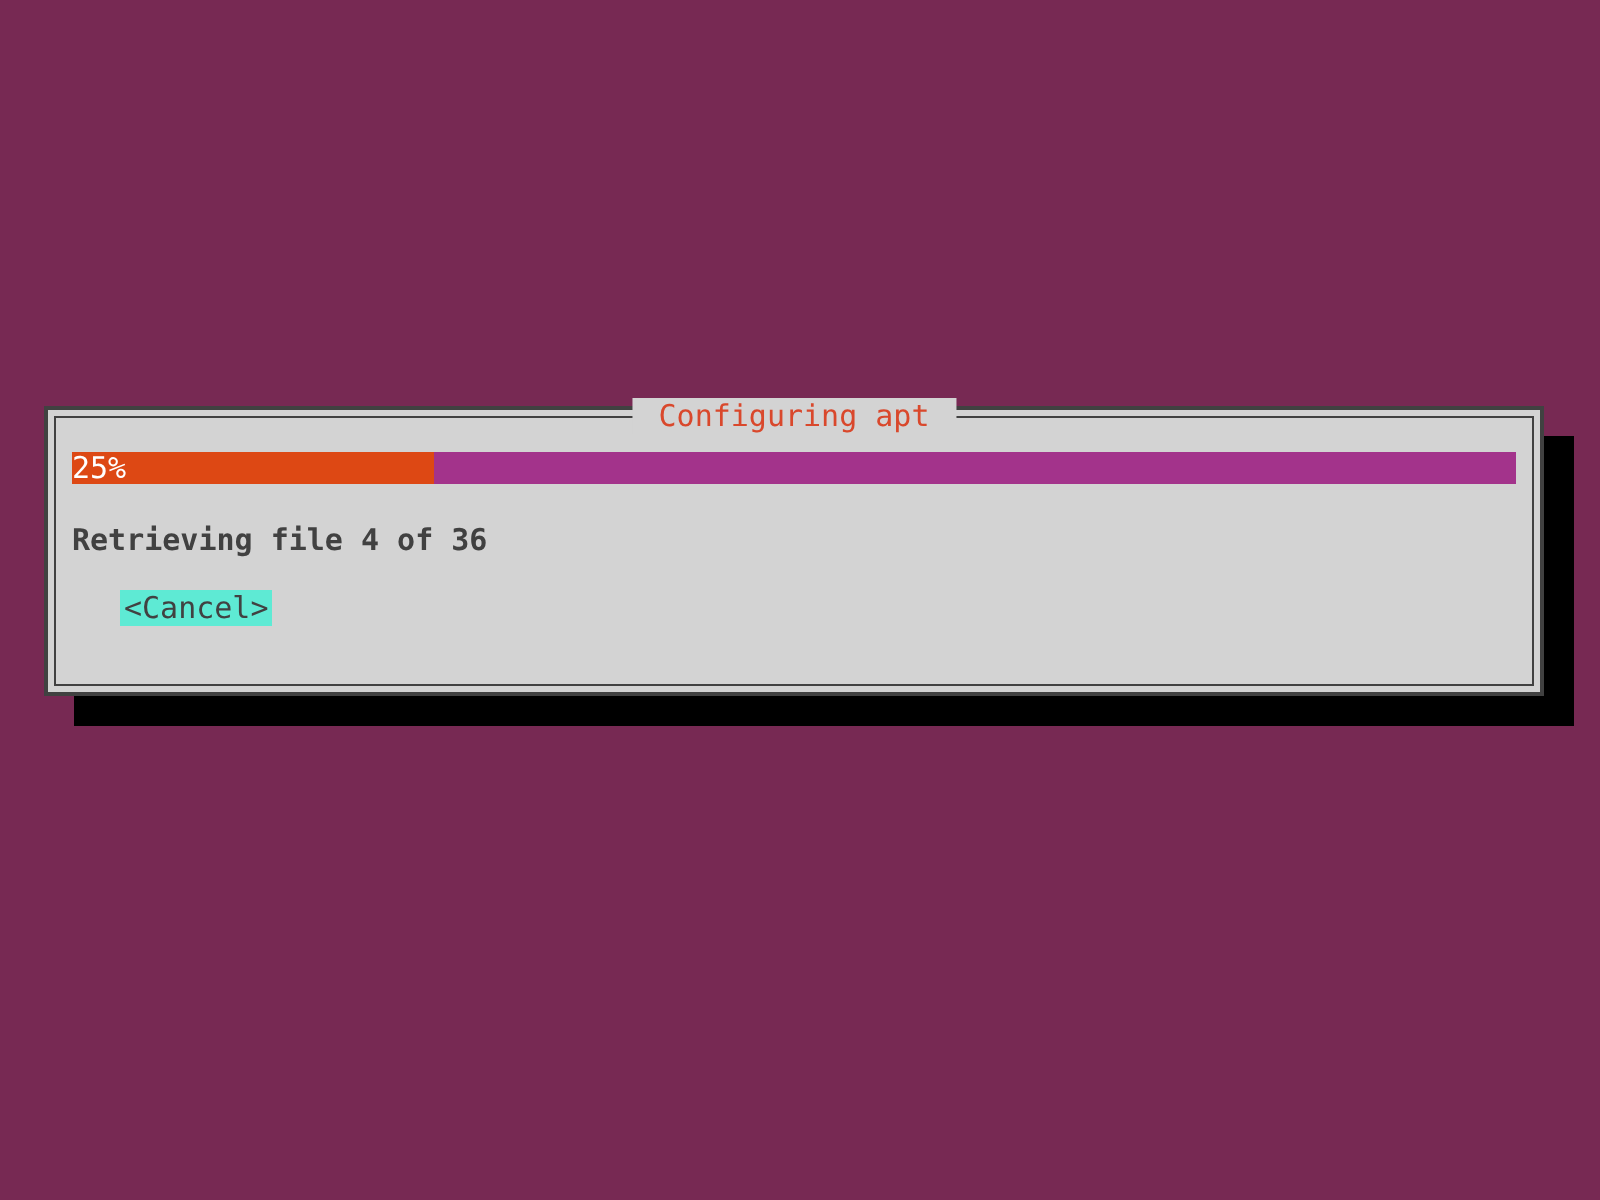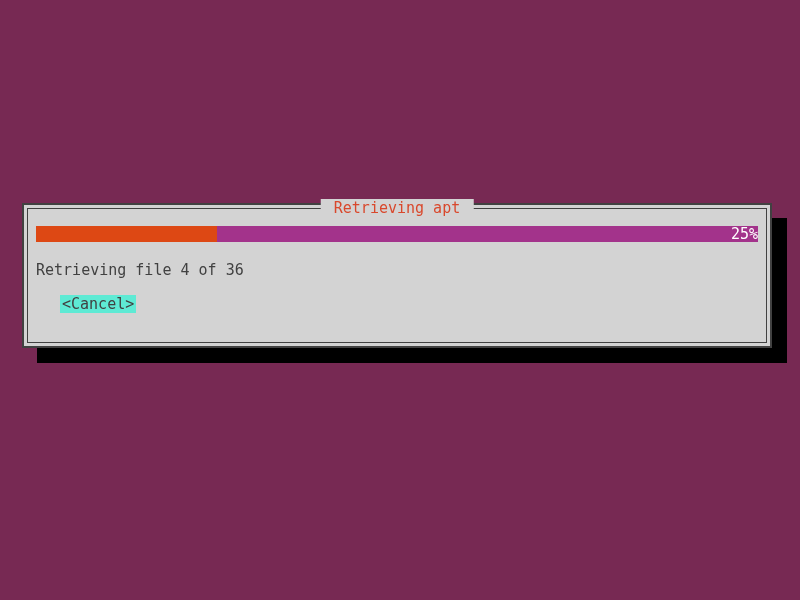--- a/index.html
+++ b/index.html
@@ -58,48 +58,49 @@
     height: 100%;
     background: #dd4814;
   }
   .progress-text {
     position: absolute;
     left: 8px;
     right: 8px;
     top: 17px;
     height: 16px;
     line-height: 16px;
-    text-align: right;
+    text-align: left;
     color: #ffffff;
   }
   .status {
     position: absolute;
     left: 8px;
     top: 52px;
     color: #414141;
     white-space: pre;
+    font-weight: bold;
   }
   .cancel-btn {
     position: absolute;
     left: 32px;
     top: 86px;
     background: #5eead4;
     color: #414141;
     padding: 0 2px;
     white-space: pre;
   }
 </style>
 </head>
 <body>
 
 <div class="shadow"></div>
 
 <div class="dialog">
   <div class="dialog-inner">
-    <div class="title"> Retrieving apt </div>
+    <div class="title"> Configuring apt </div>
 
     <div class="progress-track">
       <div class="progress-fill" style="width: 25%;"></div>
     </div>
     <div class="progress-text">25%</div>
 
     <div class="status">Retrieving file 4 of 36</div>
 
     <div class="cancel-btn">&lt;Cancel&gt;</div>
   </div>

